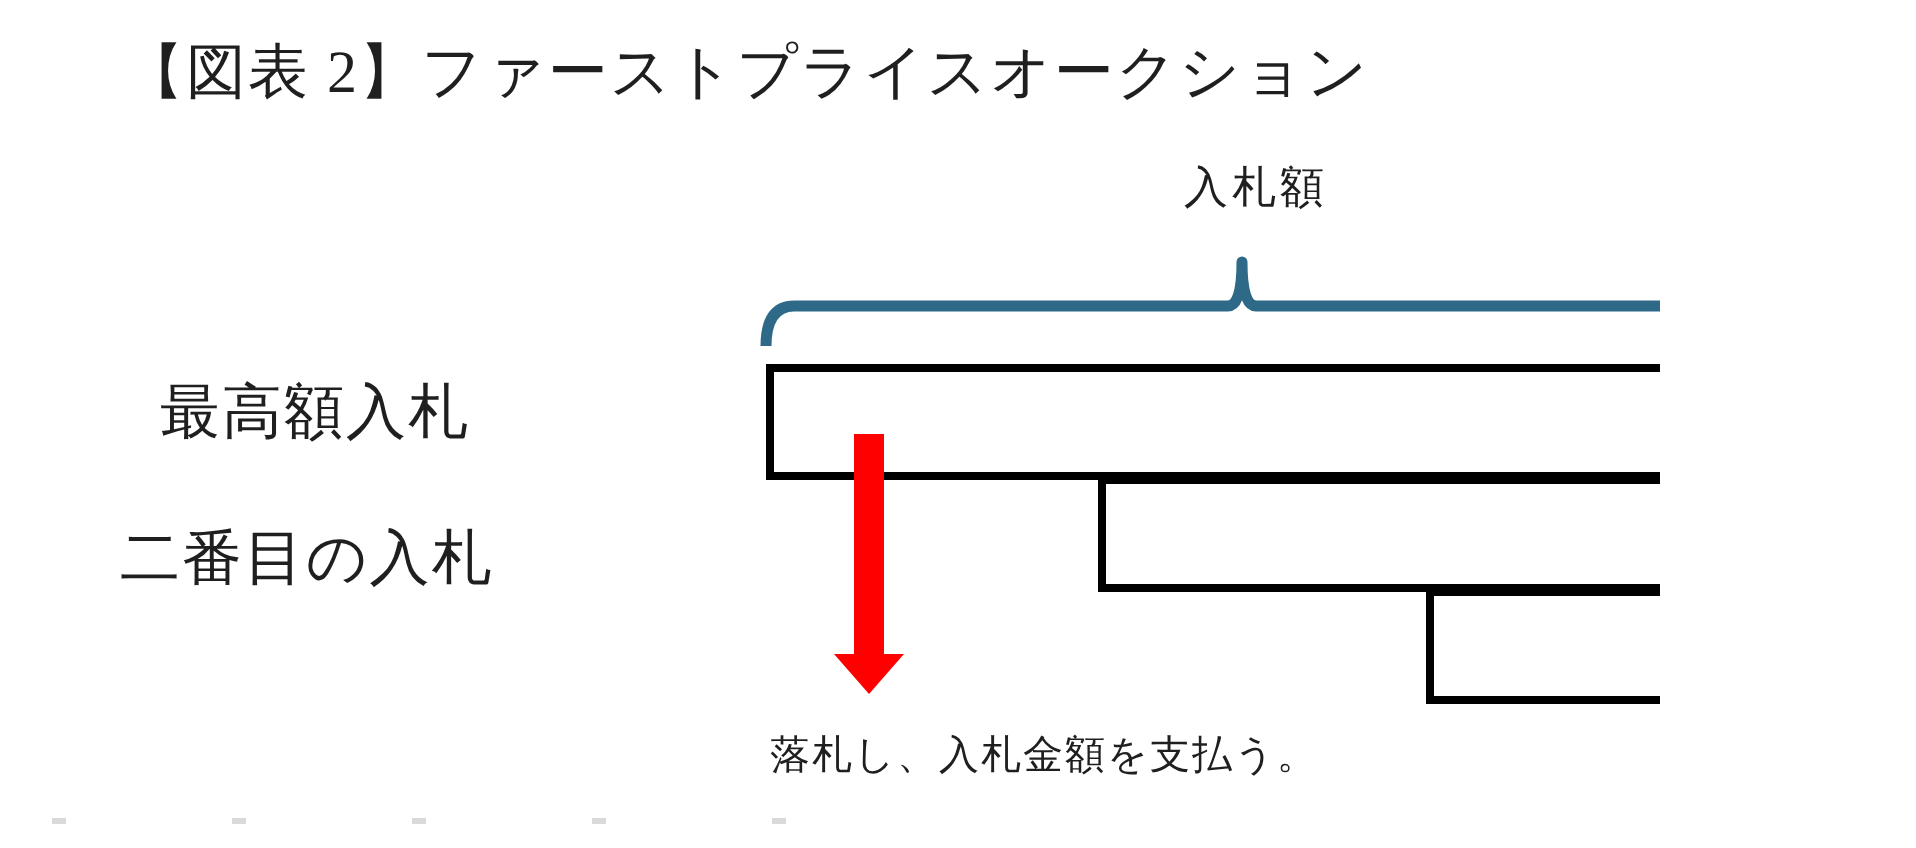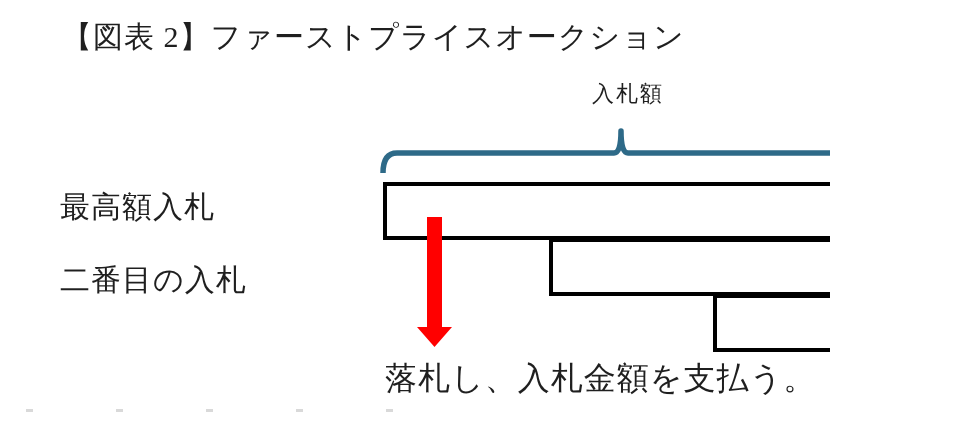--- a/index.html
+++ b/index.html
@@ -21,25 +21,25 @@
     position:absolute;left:552px;top:77px;
     font-size:22px;line-height:34px;letter-spacing:2px;
     white-space:nowrap;
     margin-left:40px;
   }
   .row-label{
     position:absolute;left:60px;
     font-size:30px;line-height:32px;letter-spacing:1px;
     white-space:nowrap;
   }
-  .row-label.first{top:191px;}
+  .row-label.first{top:191px;margin-left:20px;}
   .row-label.second{top:243px;margin-top:21px;}
   .caption{
     position:absolute;left:385px;top:360px;
-    font-size:32px;line-height:36px;letter-spacing:1px;
+    font-size:20px;line-height:36px;letter-spacing:1px;
     white-space:nowrap;
   }
   .bar{
     position:absolute;
     box-sizing:border-box;
     border:4px solid var(--bar-border,#000);
     background:#fff;
   }
   .bar.bar-1{left:383px;top:182px;width:495px;height:58px;}
   .bar.bar-2{left:549px;top:238px;width:329px;height:58px;}

